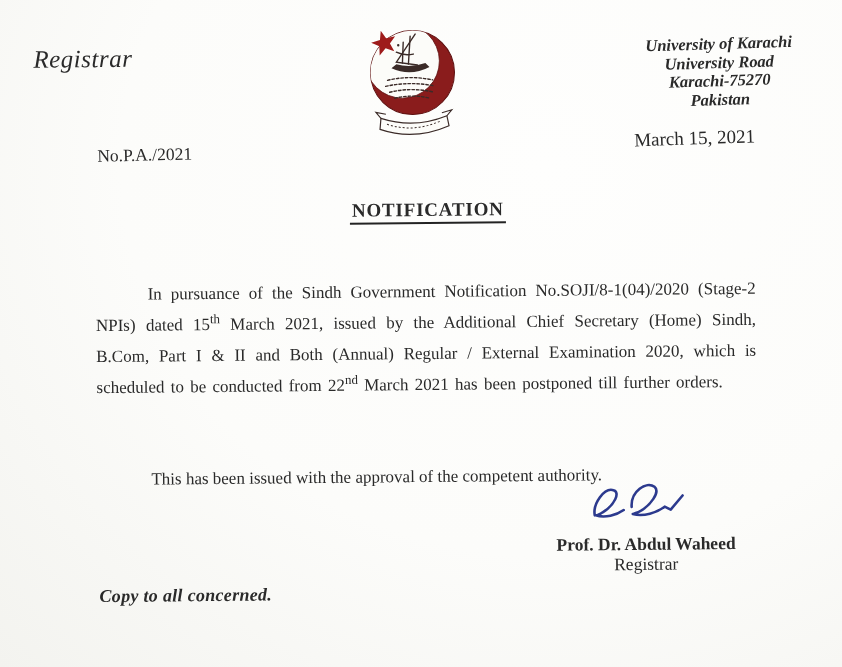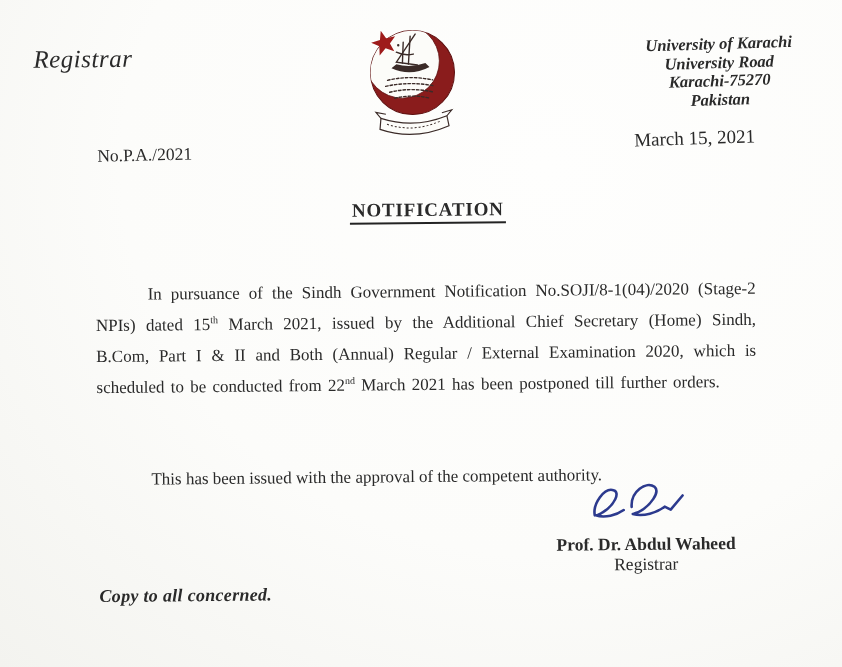--- a/index.html
+++ b/index.html
@@ -15,21 +15,21 @@
   .address{position:absolute;left:620px;top:38px;width:204px;text-align:center;
     font-weight:bold;font-style:italic;font-size:16.5px;line-height:18.5px;transform:rotate(-1.2deg);}
   .address span{display:block;}
   .ref-no{position:absolute;left:99px;top:142px;font-size:17.5px;transform:rotate(-0.8deg);}
   .date{position:absolute;left:636px;top:130px;font-size:19px;transform:rotate(-1.4deg);}
   .title-row{position:absolute;left:0;right:0;top:199px;text-align:center;}
   .title-row b{display:inline-block;margin-left:16px;font-size:19px;letter-spacing:0.8px;
     border-bottom:2.5px solid #232323;padding:0 2px 1px;}
   .body-text{position:absolute;left:96px;top:259px;width:660px;font-size:17px;
     line-height:31px;text-align:justify;text-indent:52px;word-spacing:2px;}
-  .body-text sup{font-size:10px;line-height:0;}
+  .body-text sup{font-size:13px;line-height:0;}
   .para2{position:absolute;left:96px;top:450px;width:620px;font-size:17px;text-indent:54px;}
   .signature{position:absolute;left:585px;top:480px;width:106px;height:50px;}
   .sig-block{position:absolute;left:538px;top:536px;width:212px;text-align:center;line-height:20px;}
   .sig-name{font-weight:bold;font-size:17.5px;display:block;}
   .sig-title{font-size:17.5px;display:block;}
   .copy-note{position:absolute;left:97px;top:583px;font-weight:bold;font-style:italic;font-size:18px;letter-spacing:0.3px;}
 </style>
 </head>
 <body>
 

